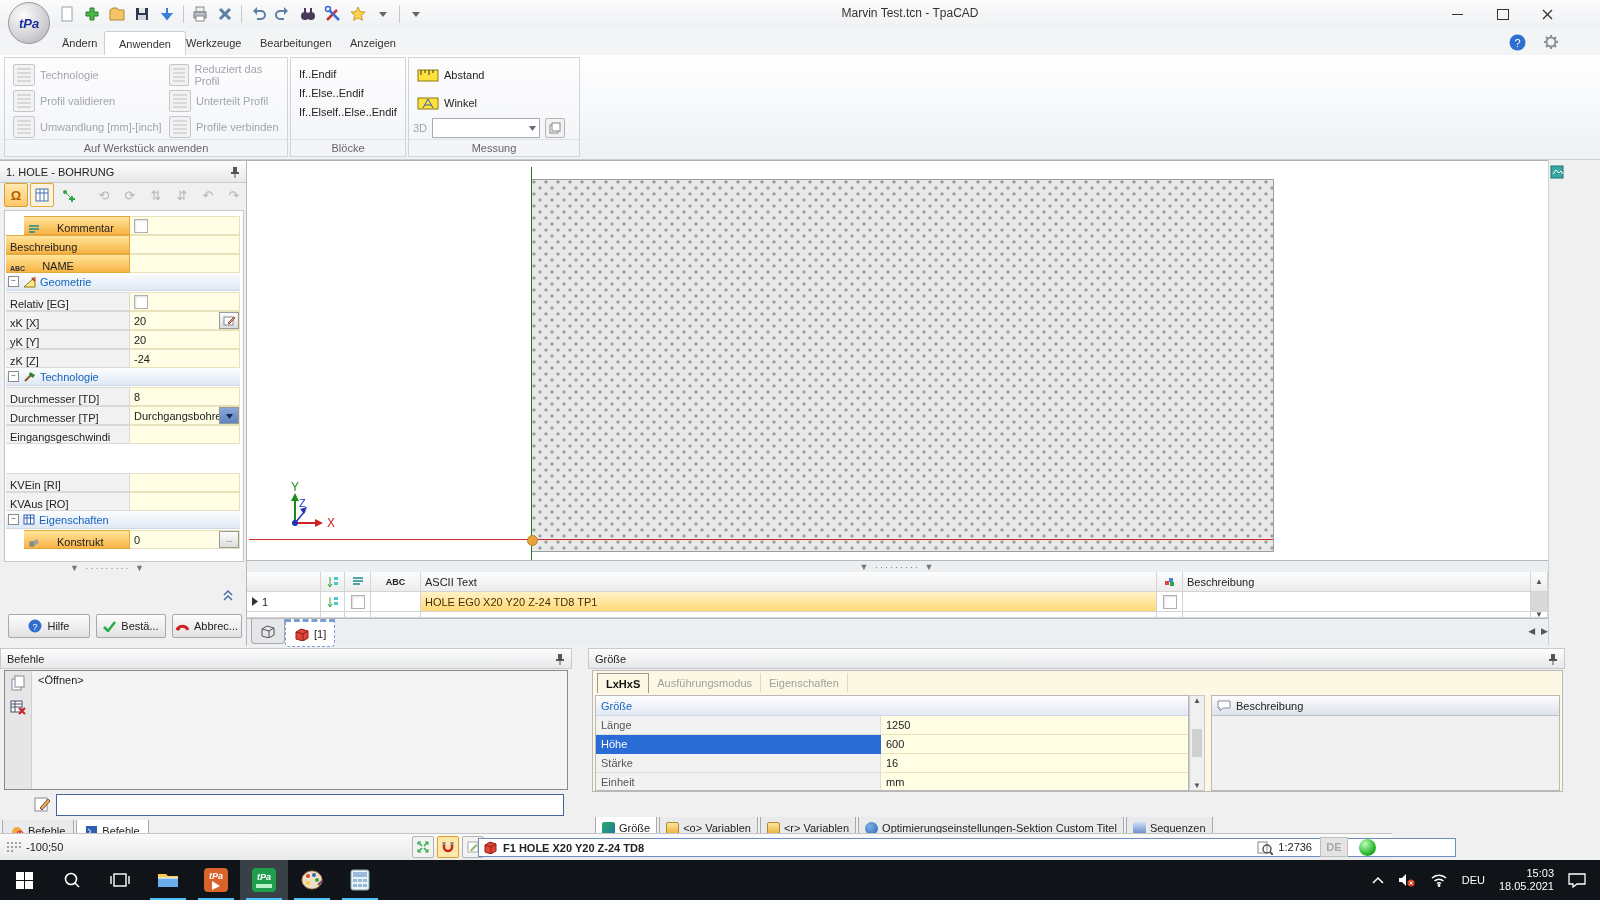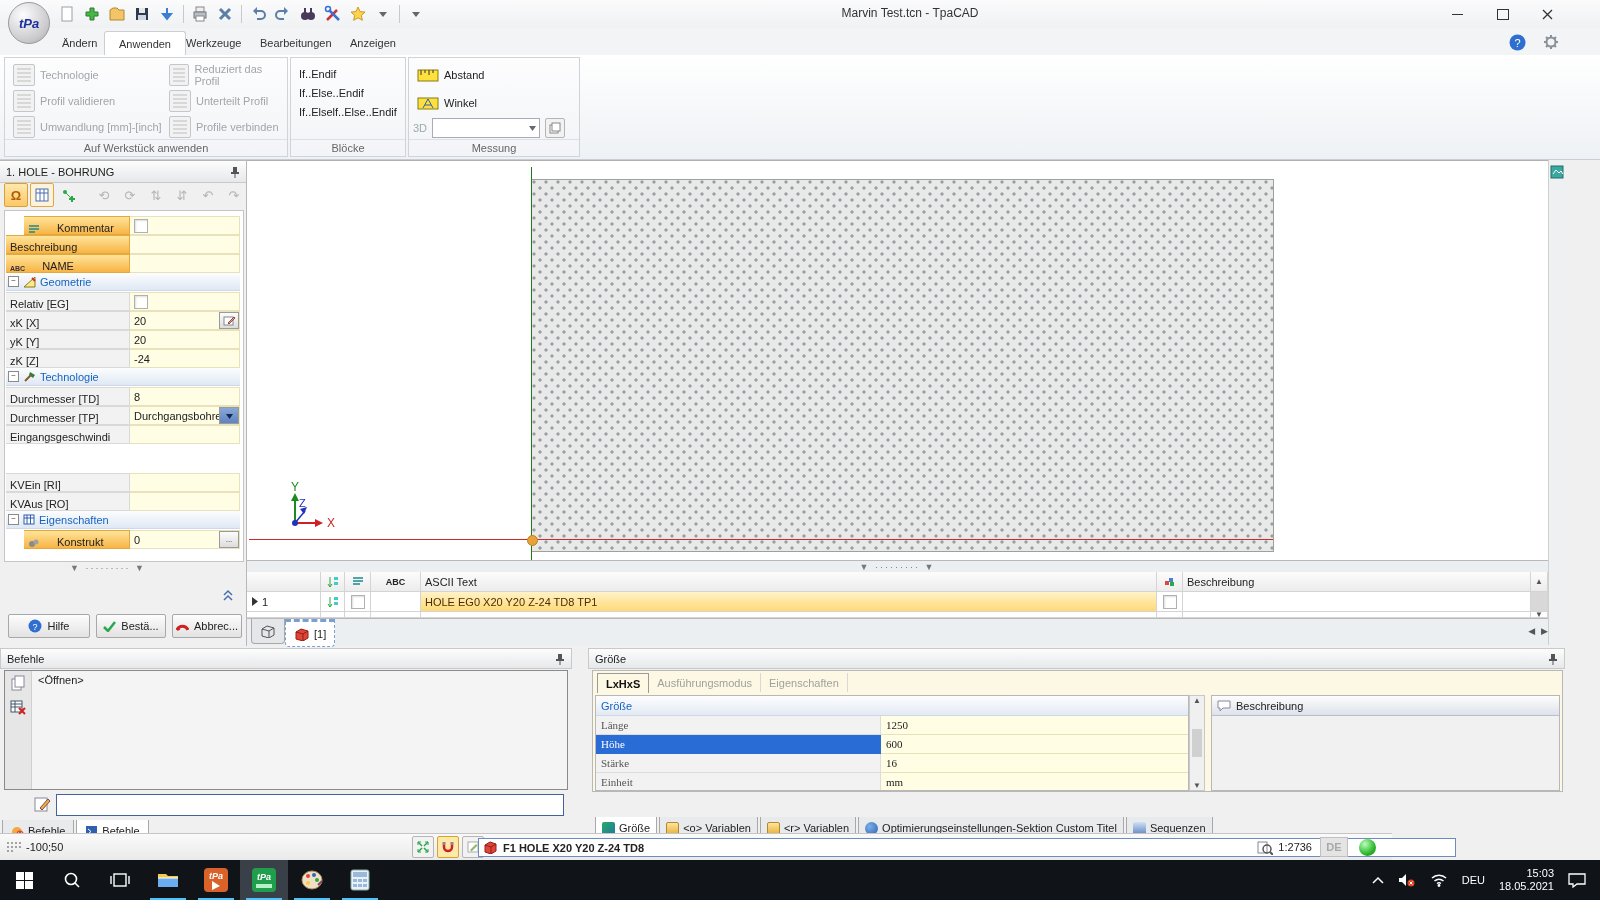--- a/index.html
+++ b/index.html
@@ -84,21 +84,21 @@
   #bef-input{position:absolute;left:56px;top:146px;width:506px;height:20px;border:1px solid #44639c;background:#fff;}
   .btabbar{position:absolute;left:2px;top:172px;display:flex;gap:2px;}
   .btab{height:22px;display:flex;align-items:center;gap:4px;padding:0 8px;border:1px solid #a8a8a8;border-top:none;background:#e8eaec;border-radius:0 0 3px 3px;}
   .btab.active{background:#fff;}
 
   #groesse{position:absolute;left:588px;top:648px;width:977px;height:182px;}
   #gr-body{position:absolute;left:4px;top:22px;width:969px;height:120px;background:#fdf8e3;border:1px solid #b8b8b8;}
   .gtab{height:19px;display:flex;align-items:center;padding:0 8px;color:#a0a0a0;border-right:1px solid #d8d8d8;}
   .gtab.active{color:#111;font-weight:bold;border:1px solid #9a9a9a;border-bottom:none;background:#fdf8e3;}
   #gtable{position:absolute;left:2px;top:24px;width:592px;height:94px;border:1px solid #b8b8b8;background:#fff;overflow:hidden;}
-  .grow{display:flex;height:19px;box-sizing:border-box;font-family:Liberation Serif, serif;}
+  .grow{display:flex;height:19px;box-sizing:border-box;}
   .glabel{width:285px;background:#f2f2f2;border:1px solid #dcdcdc;border-top:none;border-left:none;display:flex;align-items:center;padding-left:5px;box-sizing:border-box;color:#555;}
   .gval{flex:1;background:#fffde4;border-bottom:1px solid #e8e2bc;display:flex;align-items:center;padding-left:5px;box-sizing:border-box;}
   .gsec{height:19px;display:flex;align-items:center;padding-left:5px;background:linear-gradient(#fdfdfe,#e3eaf4);color:#1464c0;border-bottom:1px solid #cfd8e4;}
   .grow.sel .glabel{background:#2a6cd5;color:#fff;border-color:#2a6cd5;}
   #gscroll{position:absolute;left:596px;top:24px;width:14px;height:94px;background:#f0f0f0;border:1px solid #c8c8c8;display:flex;flex-direction:column;justify-content:space-between;align-items:center;font-size:8px;color:#555;}
   #descpanel{position:absolute;left:618px;top:24px;width:347px;height:94px;border:1px solid #b8b8b8;background:#f1f1f1;}
   .gtabbar{position:absolute;left:2px;top:146px;display:flex;gap:2px;}
   .gbtab{height:22px;display:flex;align-items:center;gap:4px;padding:0 6px;border:1px solid #a8a8a8;border-top:none;background:#e8eaec;border-radius:0 0 3px 3px;white-space:nowrap;}
   .gbtab.active{background:#fff;}
   .mini{width:13px;height:13px;border-radius:2px;display:inline-block;}

